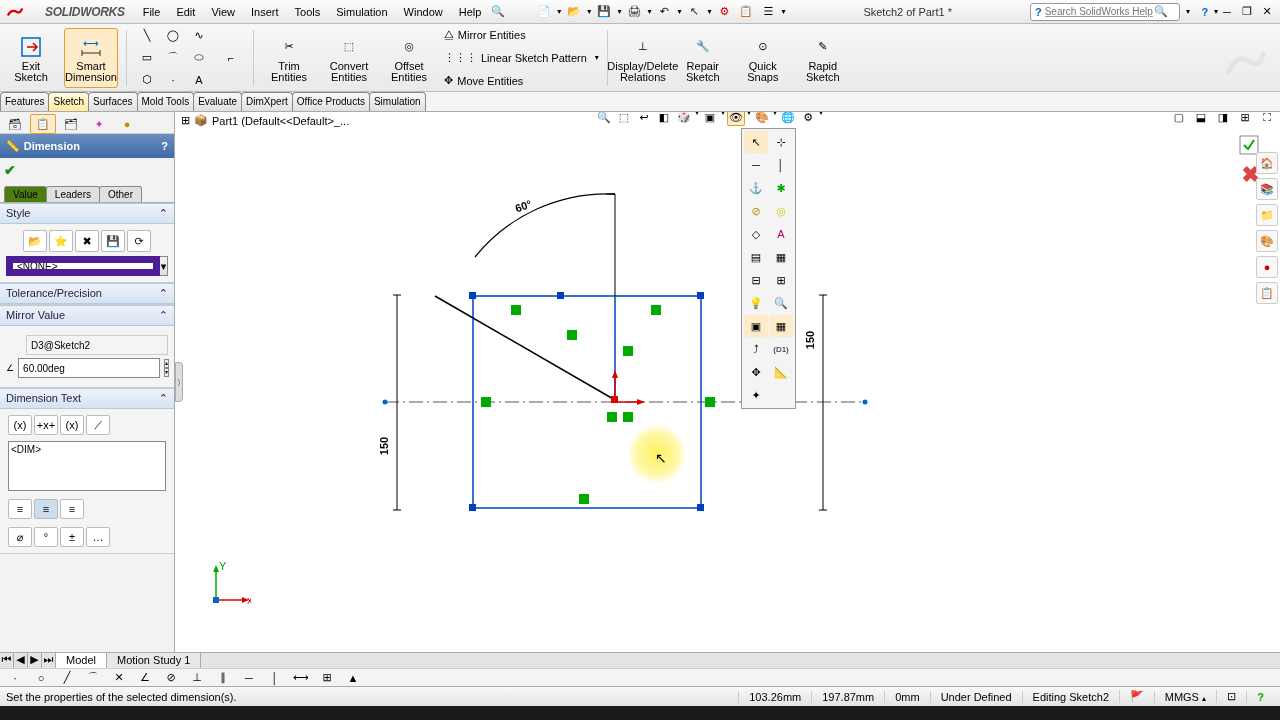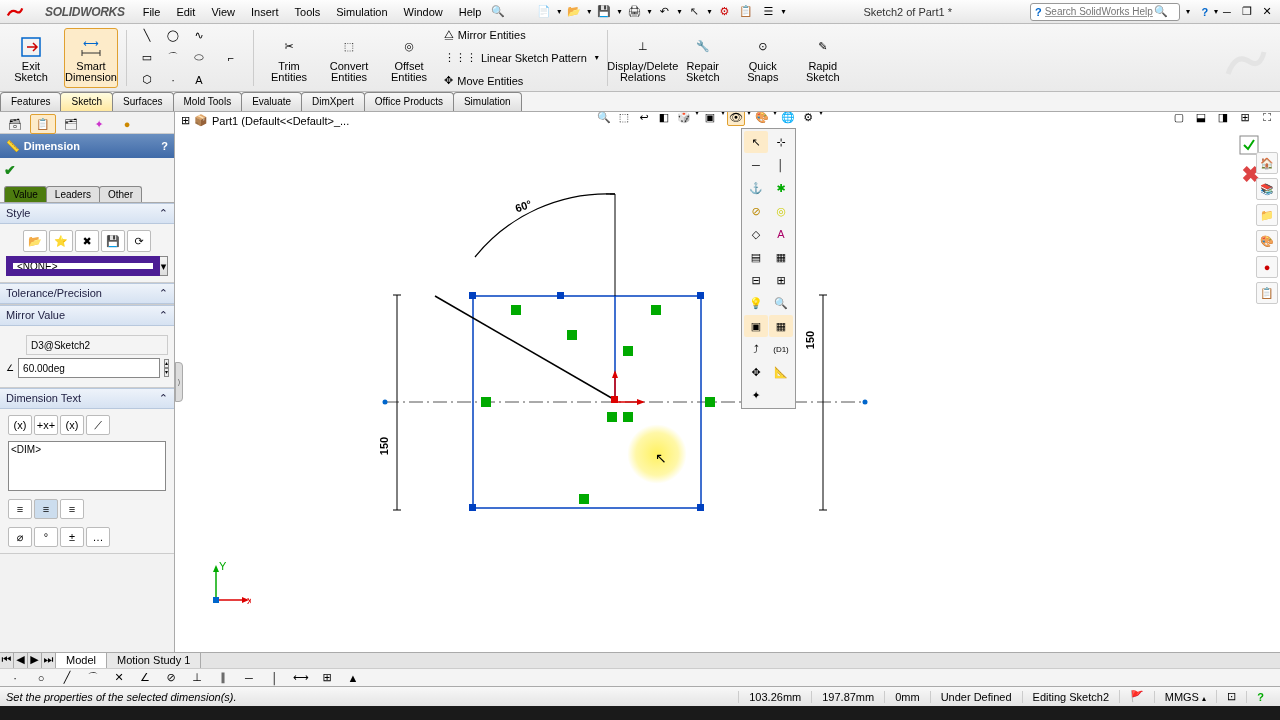--- a/index.html
+++ b/index.html
@@ -25,21 +25,21 @@
 .big-btn.active { background:#fdebc9; border-color:#e0a030; }
 .big-btn .ico { width:28px;height:28px; display:flex;align-items:center;justify-content:center; }
 .vsep { width:1px; height:56px; background:#ccc; margin: 0 2px; }
 .mini-grid { display:grid; grid-template-columns: repeat(3, 24px); grid-auto-rows:20px; gap:2px; }
 .mini-grid .tb-icon { width:24px;height:20px; }
 .ribbon-text { display:flex; flex-direction:column; gap:3px; margin-left:2px; }
 .ribbon-text div { display:flex; align-items:center; gap:4px; height:20px; }
 
 
 .cmd-tabs { height: 20px; display:flex; background:#f4f4f4; border-bottom:1px solid #aaa; }
-.cmd-tab { padding: 3px 10px; border:1px solid #888; border-bottom:none; border-radius:4px 4px 0 0; margin-right:-1px; background:linear-gradient(#f8f8f8,#e0e0e0); font-size:10px;text-align:center; }
+.cmd-tab { padding: 3px 4px; border:1px solid #888; border-bottom:none; border-radius:4px 4px 0 0; margin-right:-1px; background:linear-gradient(#f8f8f8,#e0e0e0); font-size:10px;text-align:center; }
 .cmd-tab.active { background:linear-gradient(#fffde0,#ffe8a0); }
 
 
 .main { display:flex; height: 560px; position:relative; }
 .pm { width: 175px; background:#f2f2f2; border-right:1px solid #aaa; display:flex; flex-direction:column; }
 .pm-header { height:24px; background:linear-gradient(#6a8fc0,#3f6aa8); color:#fff; display:flex; align-items:center; padding:0 6px; font-weight:bold; }
 .pm-header .q { margin-left:auto; font-weight:bold; }
 .pm-icons { height:22px; display:flex; gap:2px; padding:2px; border-bottom:1px solid #ccc; }
 .pm-icons .tb-icon { width:26px; height:20px; }
 .ok-btn { padding:4px; }
@@ -91,21 +91,21 @@
 .bottom-tabs .bt-tab { padding:1px 10px; border-right:1px solid #aaa; background:#fff; }
 .bottom-tabs .bt-tab.inactive { background:#e8e8e8; }
 
 .sketch-toolbar { position:absolute; bottom:34px; left:0; height:18px; width:100%; background:#f4f4f4; border-top:1px solid #ccc; display:flex; align-items:center; gap:8px; padding:0 6px;}
 .sketch-toolbar .tb-icon { width:18px;height:16px;}
 
 .front-lbl { position:absolute; bottom:58px; left:190px; color:#888; font-style:italic; font-size:11px;}
 
 
 .status { position:absolute; bottom:14px; left:0; height:20px; width:100%; background:linear-gradient(#f8f8f8,#e4e4e4); border-top:1px solid #aaa; display:flex; align-items:center; padding:0 6px; font-size:10px;}
-.status .msg { flex:1;font-style:italic; }
+.status .msg { flex:1; }
 .status .seg { padding:0 10px; border-left:1px solid #ccc; }
 
 .bottom-strip { position:absolute; bottom:0; left:0; height:14px; width:100%; background:#1a1a1a; }
 
 .expand-handle { position:absolute; left:175px; top: 250px; width:8px; height:40px; background:#ddd; border:1px solid #aaa; border-radius: 0 4px 4px 0; z-index:3; display:flex;align-items:center;justify-content:center; font-size:8px; color:#666;}
 
 </style>
 </head>
 <body>
 

